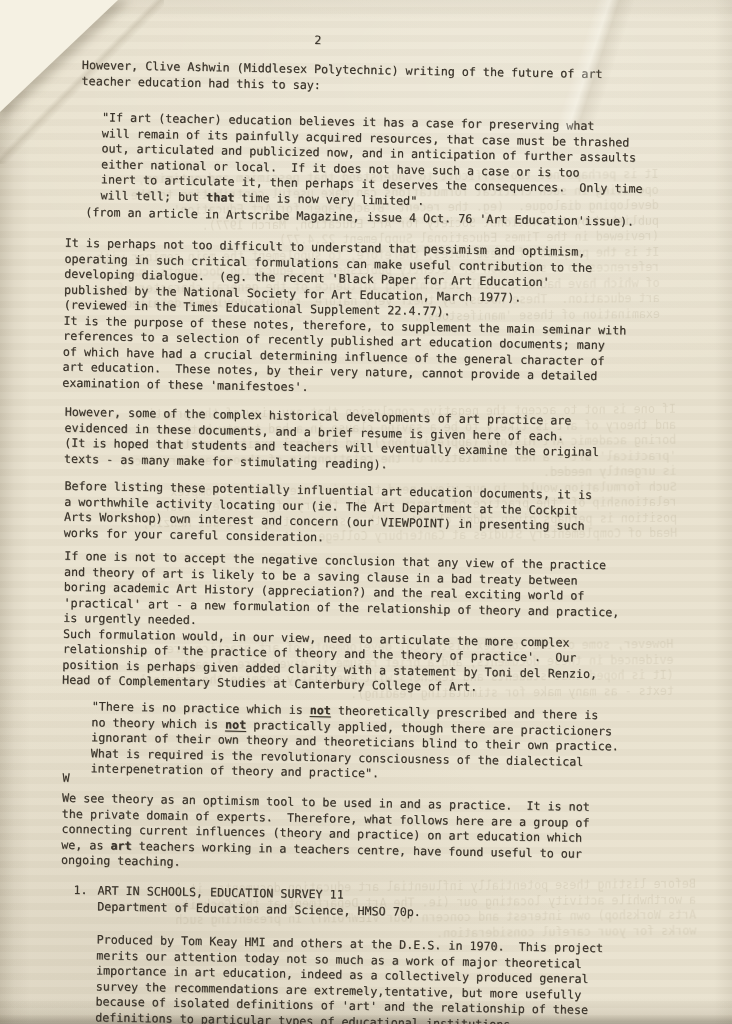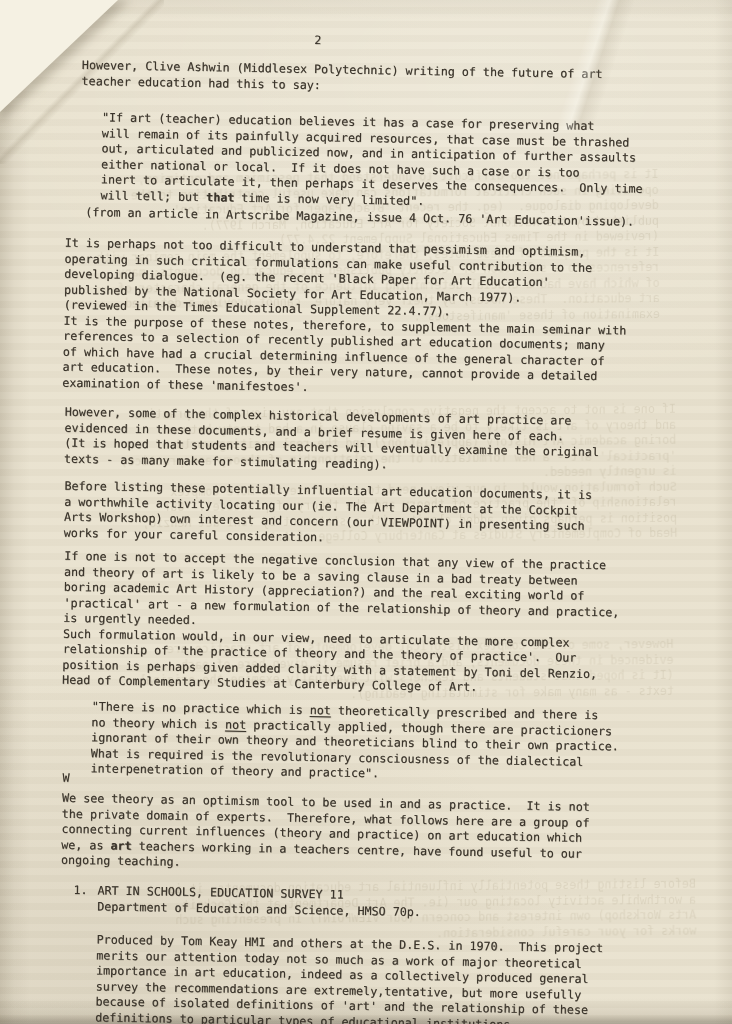--- a/index.html
+++ b/index.html
@@ -18,21 +18,21 @@
   .page{position:relative;width:732px;height:1024px;color:#3a342b;}
   
   .ghost{position:absolute;inset:0;transform:scaleX(-1) rotate(0.6deg);
     color:#8d8060;opacity:0.15;filter:blur(0.7px);pointer-events:none;}
   .ghost pre{position:absolute;margin:0;font:inherit;font-size:11.7px;line-height:15.5px;white-space:pre;}
   
   .text-layer{position:absolute;inset:0;transform:rotate(1deg);transform-origin:82px 60px;}
   .blk{position:absolute;margin:0;font-size:11.7px;line-height:15.5px;white-space:pre;
     text-shadow:0.35px 0.4px 0 rgba(56,48,38,0.38), -0.2px 0 0 rgba(56,48,38,0.22);}
   .blk b{font-weight:bold;text-shadow:0.6px 0.4px 0 rgba(56,48,38,0.55);}
-  .blk u{text-decoration:underline;text-underline-offset:2px;}
+  .blk u{text-decoration:underline;text-underline-offset:2px;font-weight:bold;}
   .pagenum{position:absolute;left:314px;top:29px;font-size:11.7px;line-height:15.5px;
     text-shadow:0.35px 0.4px 0 rgba(56,48,38,0.38);}
   
   .fold-shadow{position:absolute;top:0;left:0;width:0;height:0;
     border-top:122px solid rgba(92,82,62,0.30);border-right:130px solid transparent;
     filter:blur(5px);pointer-events:none;}
   .fold{position:absolute;top:0;left:0;width:0;height:0;
     border-top:112px solid #f5f1e3;border-right:118px solid transparent;pointer-events:none;}
   .fold-line{position:absolute;top:0;left:0;width:164px;height:164px;pointer-events:none;
     background:linear-gradient(135deg, transparent 47%, rgba(120,108,84,0.18) 49%, transparent 52%);}

